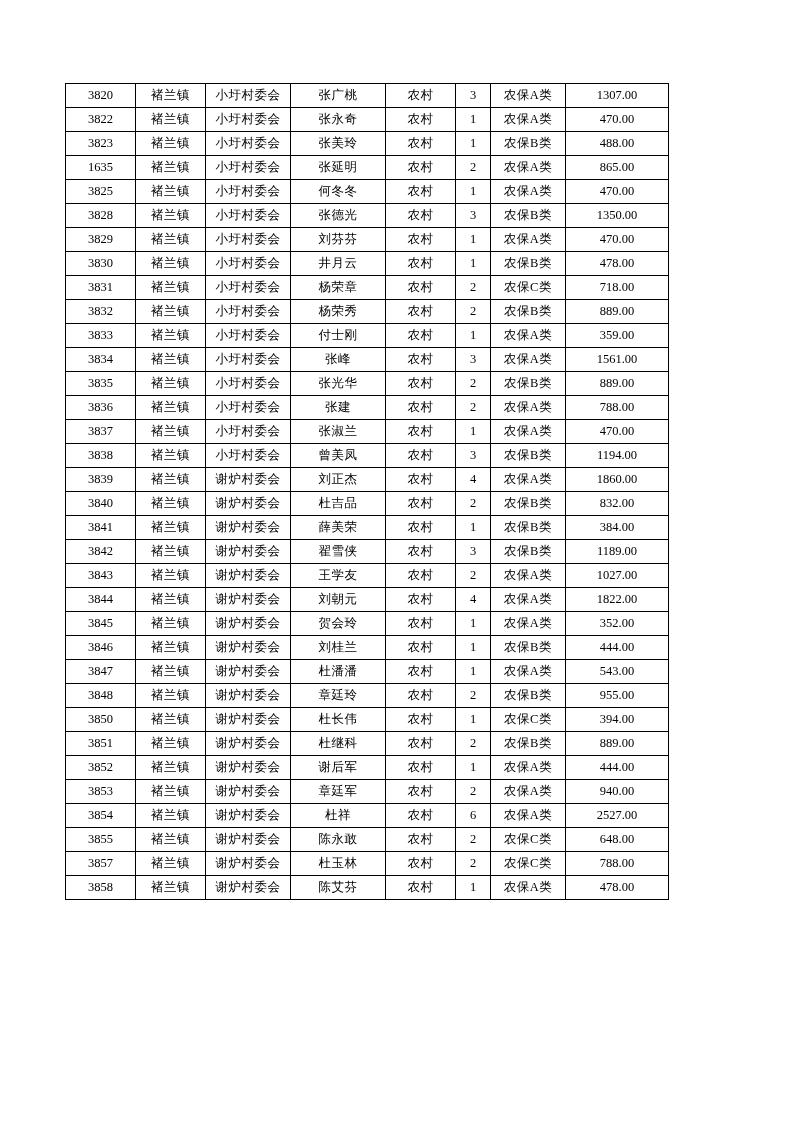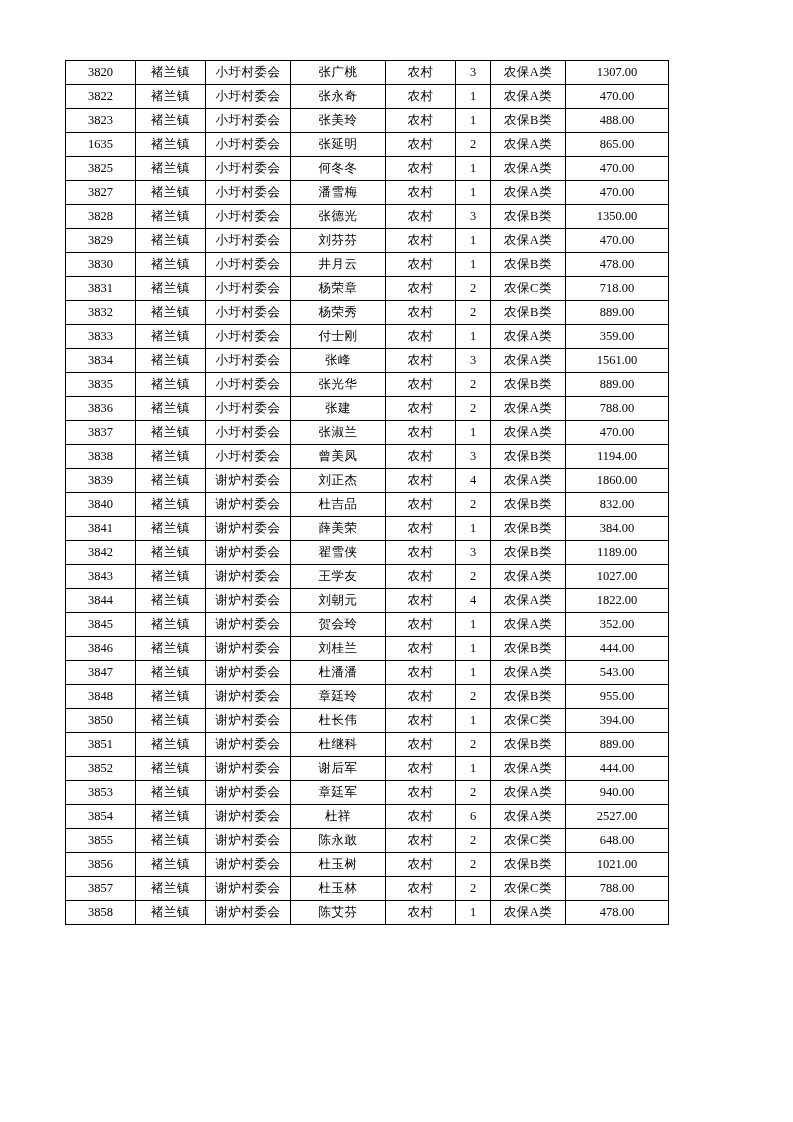--- a/index.html
+++ b/index.html
@@ -12,21 +12,21 @@
     width: 793px;
     height: 1122px;
     background: #ffffff;
     overflow: hidden;
     font-family: "Liberation Serif", "DejaVu Serif", serif;
     color: #000000;
   }
   .sheet-table {
     position: absolute;
     left: 65px;
-    top: 60px;
+    top: 83px;
     width: 603px;
     border-collapse: collapse;
     table-layout: fixed;
     font-size: 12.5px;
   }
   .sheet-table td {
     border: 1px solid #000000;
     height: 23px;
     padding: 0 2px;
     text-align: center;
@@ -107,30 +107,20 @@
           <td class="num">3825</td>
           <td>褚兰镇</td>
           <td>小圩村委会</td>
           <td>何冬冬</td>
           <td>农村</td>
           <td class="num">1</td>
           <td>农保A类</td>
           <td class="num">470.00</td>
         </tr>
         <tr>
-          <td class="num">3827</td>
-          <td>褚兰镇</td>
-          <td>小圩村委会</td>
-          <td>潘雪梅</td>
-          <td>农村</td>
-          <td class="num">1</td>
-          <td>农保A类</td>
-          <td class="num">470.00</td>
-        </tr>
-        <tr>
           <td class="num">3828</td>
           <td>褚兰镇</td>
           <td>小圩村委会</td>
           <td>张德光</td>
           <td>农村</td>
           <td class="num">3</td>
           <td>农保B类</td>
           <td class="num">1350.00</td>
         </tr>
         <tr>
@@ -385,30 +375,20 @@
         </tr>
         <tr>
           <td class="num">3855</td>
           <td>褚兰镇</td>
           <td>谢炉村委会</td>
           <td>陈永敢</td>
           <td>农村</td>
           <td class="num">2</td>
           <td>农保C类</td>
           <td class="num">648.00</td>
-        </tr>
-        <tr>
-          <td class="num">3856</td>
-          <td>褚兰镇</td>
-          <td>谢炉村委会</td>
-          <td>杜玉树</td>
-          <td>农村</td>
-          <td class="num">2</td>
-          <td>农保B类</td>
-          <td class="num">1021.00</td>
         </tr>
         <tr>
           <td class="num">3857</td>
           <td>褚兰镇</td>
           <td>谢炉村委会</td>
           <td>杜玉林</td>
           <td>农村</td>
           <td class="num">2</td>
           <td>农保C类</td>
           <td class="num">788.00</td>

